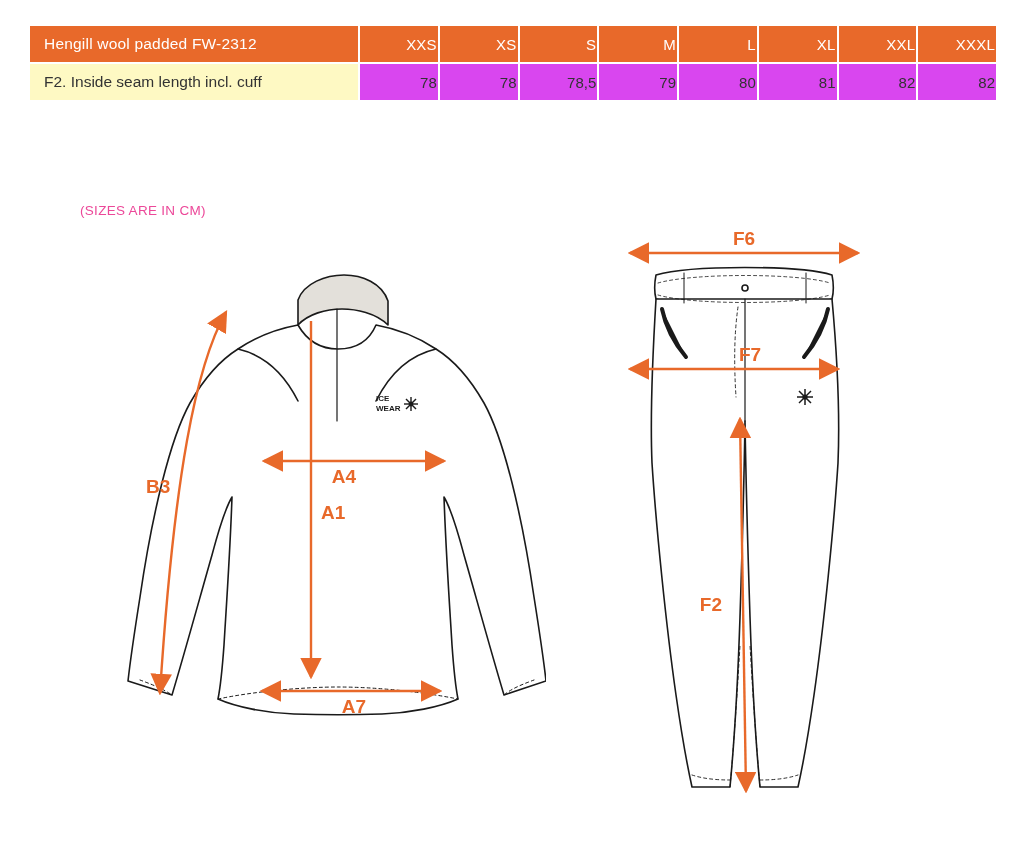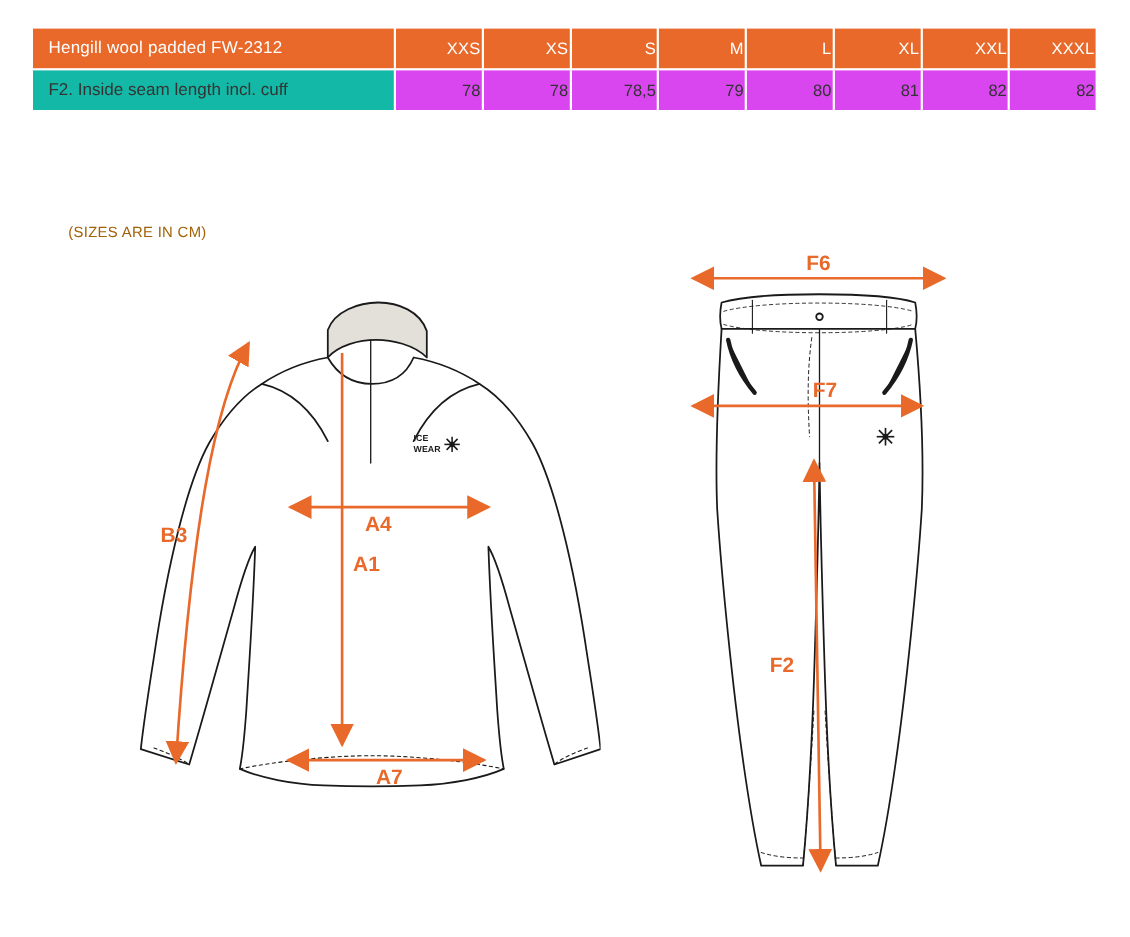--- a/index.html
+++ b/index.html
@@ -47,32 +47,32 @@
     text-align: left;
     padding-left: 14px;
     font-size: 15.5px;
   }
   table.size-table tbody td {
     background: #d946ef;
     color: #333333;
     font-size: 15px;
   }
   table.size-table tbody td.row-label {
-    background: #14b8a6;
+    background: #fef9c3;
     text-align: left;
     padding-left: 14px;
     font-size: 15.5px;
   }
   col.label-col { width: 330px; }
 
   .units-note {
     position: absolute;
-    left: 62px;
+    left: 80px;
     top: 203px;
-    color: #a16207;
+    color: #ec4899;
     font-size: 13.5px;
     letter-spacing: .3px;
   }
 
   
   .figures {
     position: absolute;
     left: 0;
     top: 225px;
     width: 1027px;

